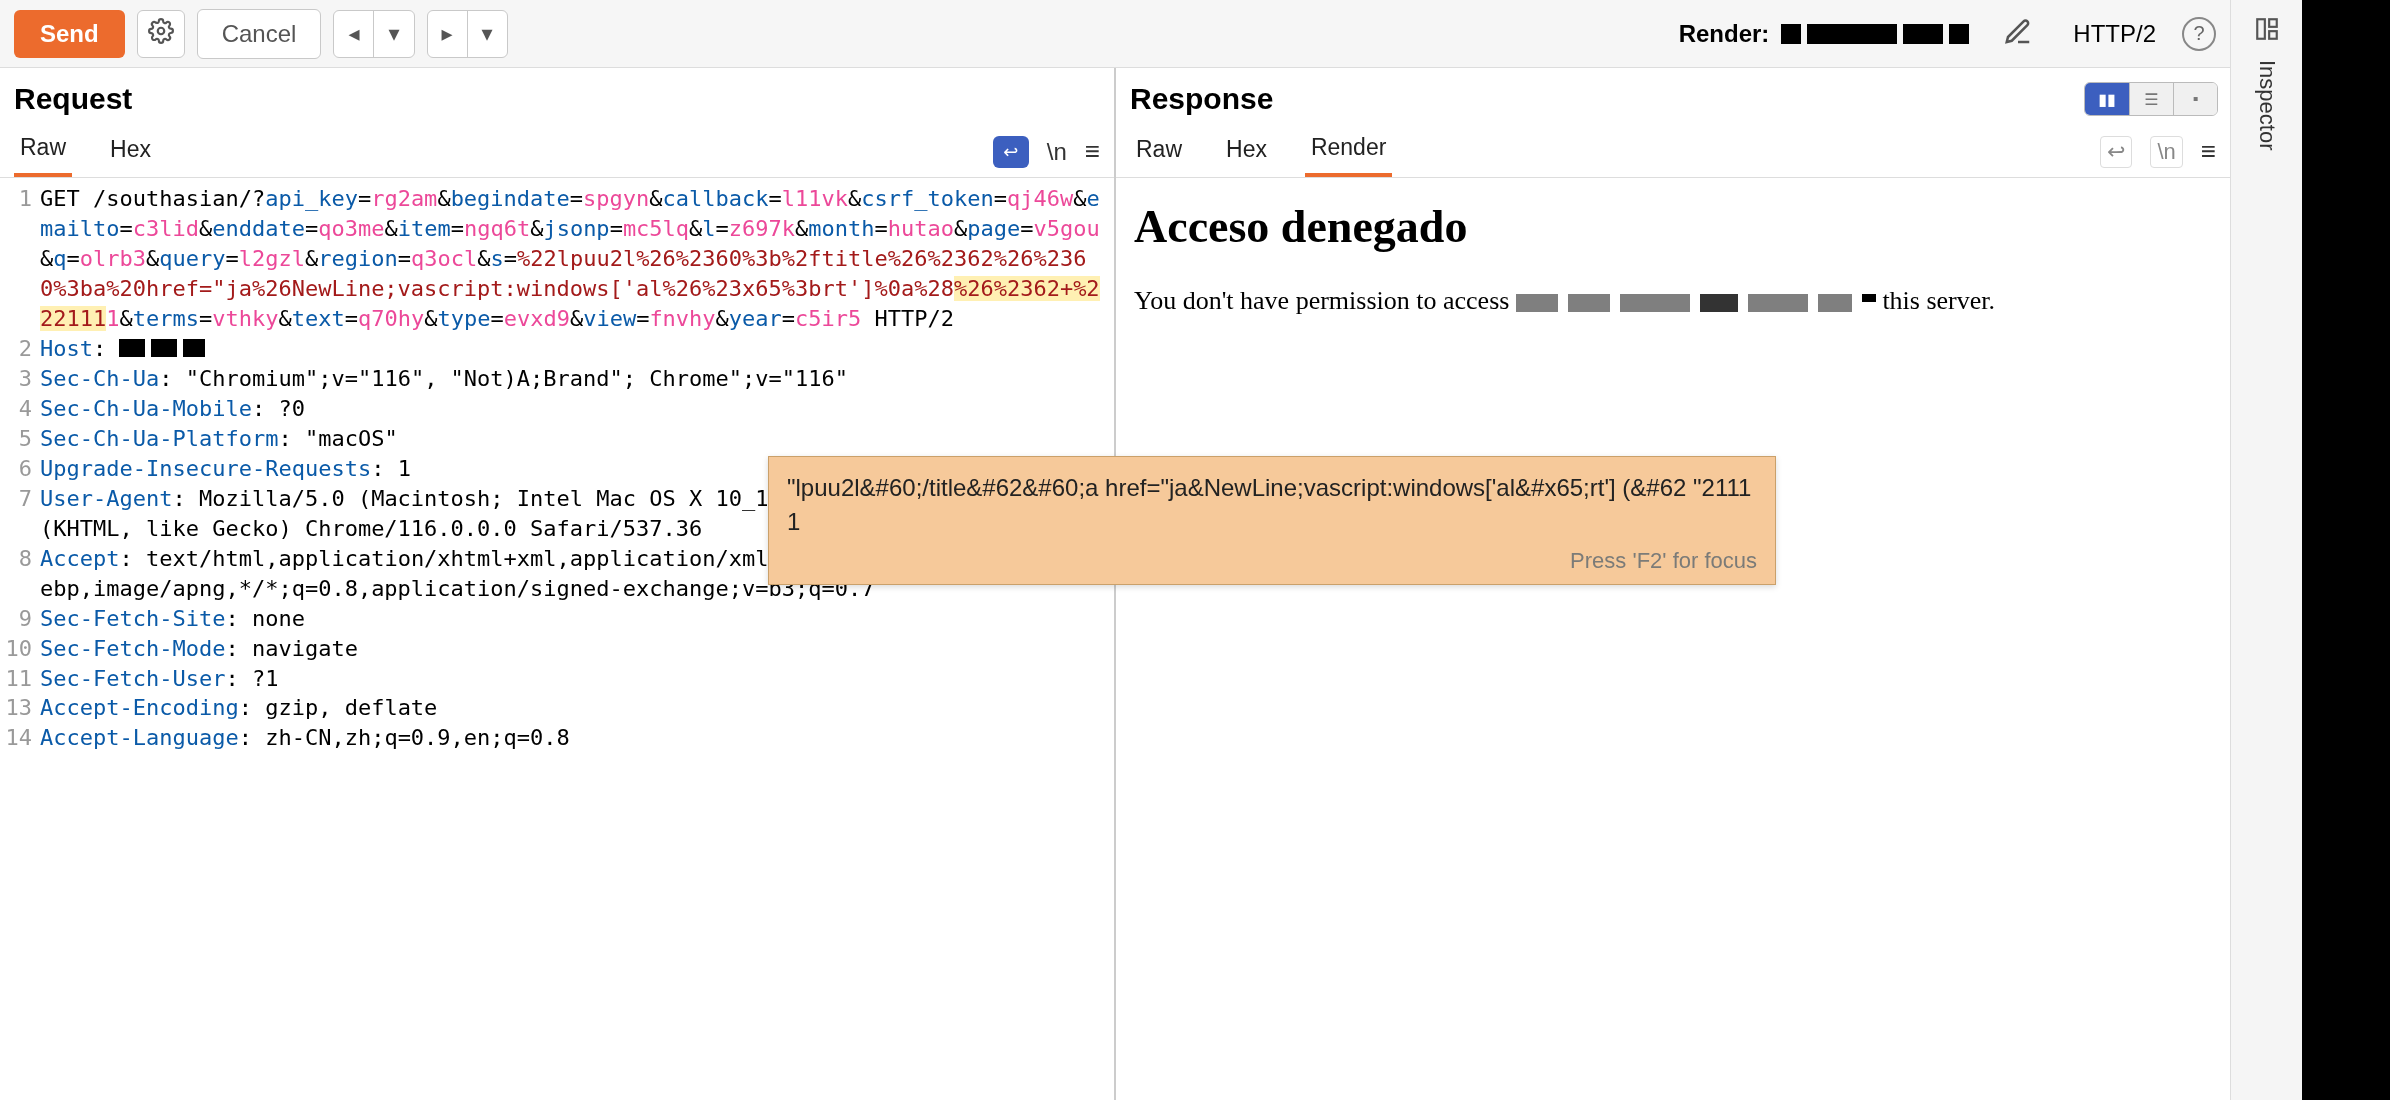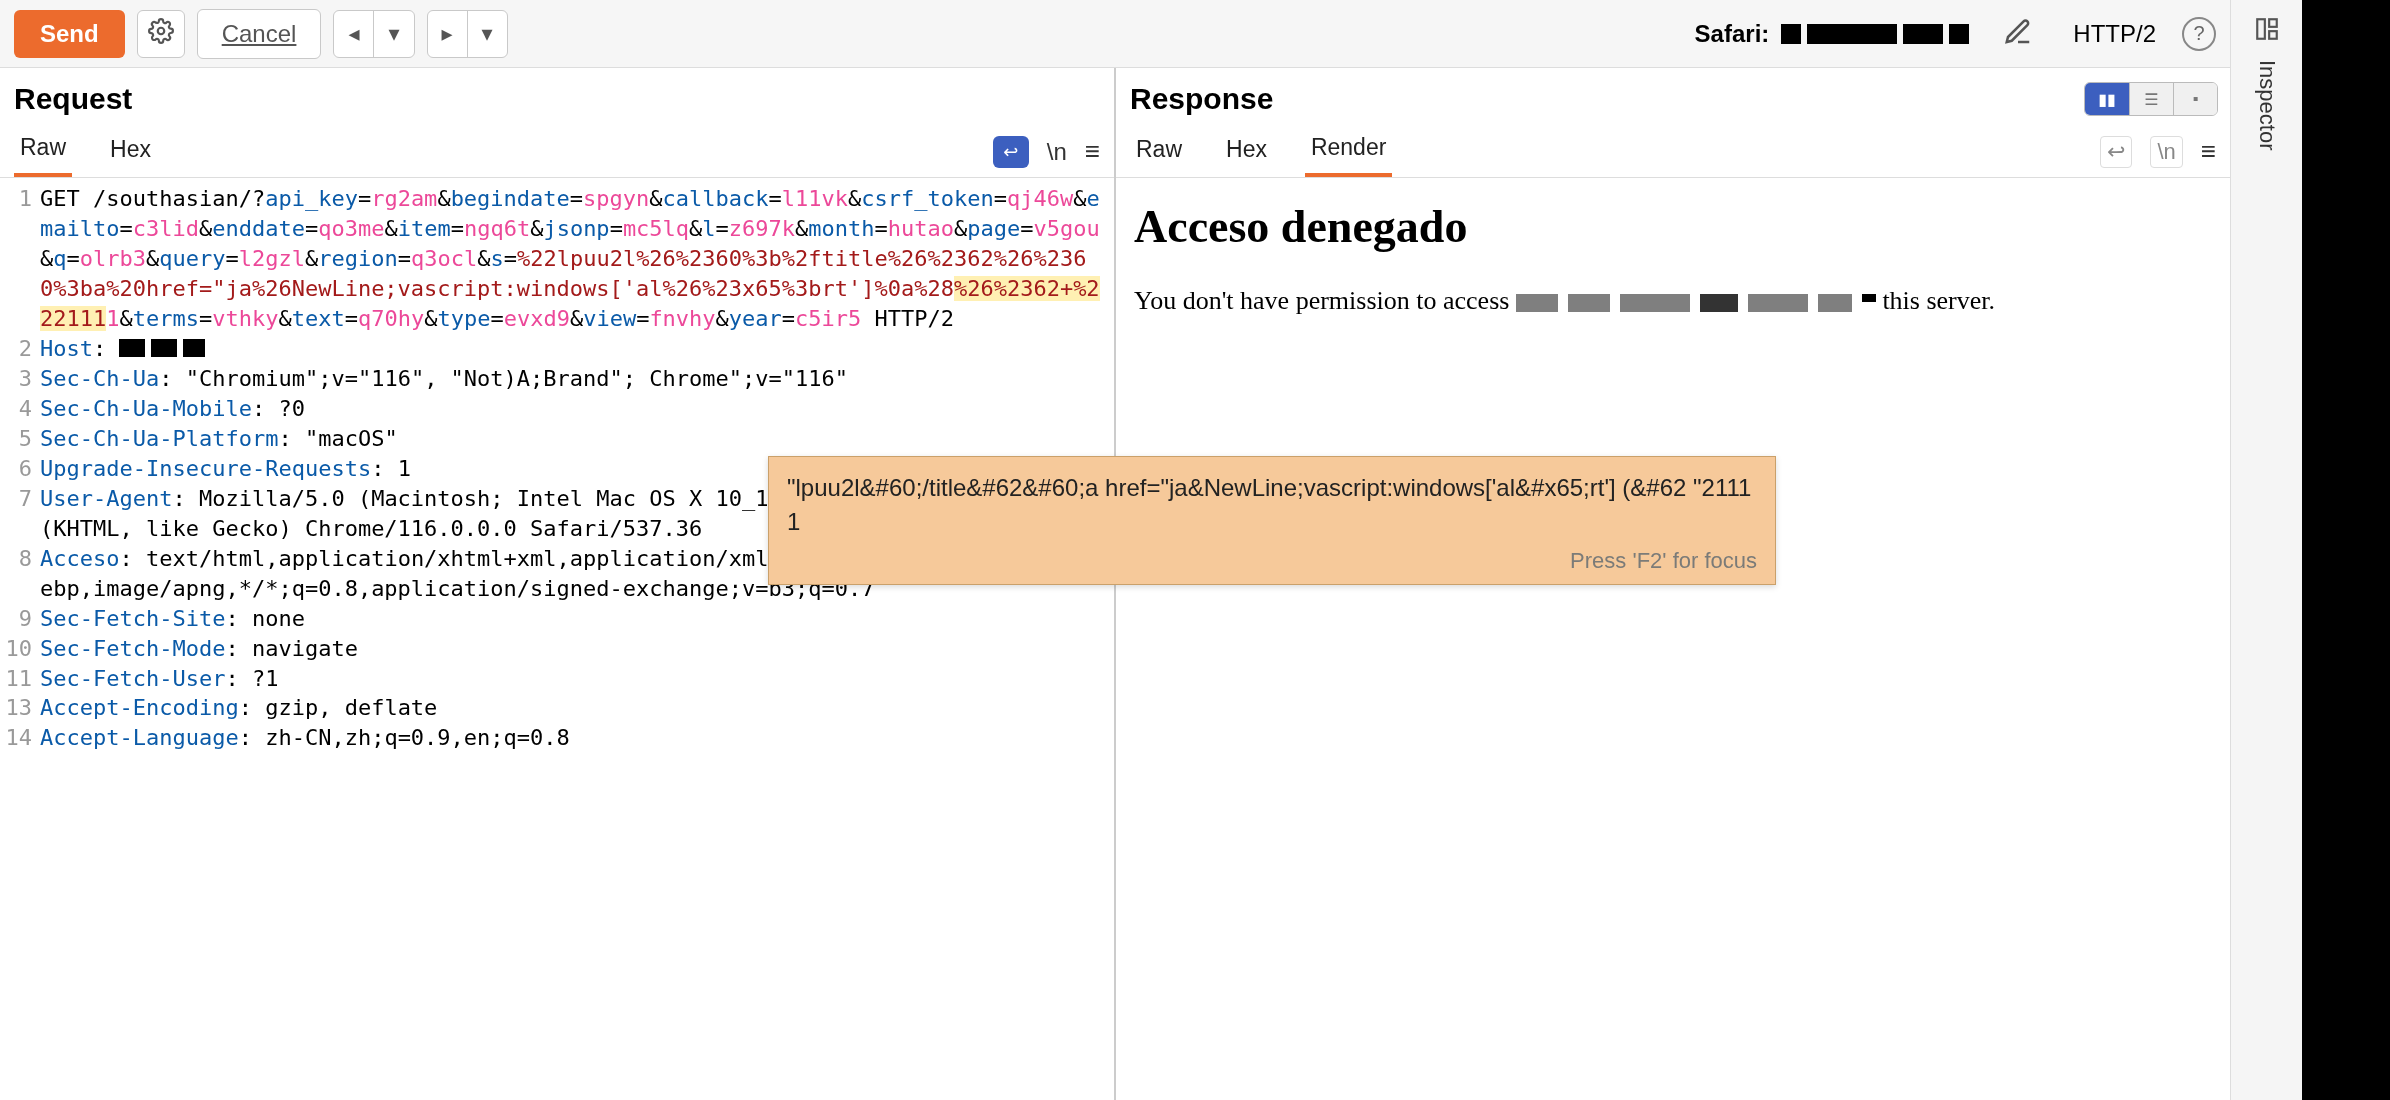--- a/index.html
+++ b/index.html
@@ -58,21 +58,20 @@
     color: #444;
   }
   .btn-cancel {
     border: 1px solid #c9c9c9;
     background: #fff;
     color: #555;
     font-size: 24px;
     padding: 10px 24px;
     border-radius: 6px;
     cursor: pointer;
-    text-decoration: underline;
   }
   .nav-group {
     display: flex; align-items: center;
     border: 1px solid #c9c9c9;
     border-radius: 6px;
     background: #fff;
     height: 48px;
   }
   .nav-group .seg {
     padding: 0 14px;
@@ -255,21 +254,21 @@
         <div class="seg">
             <span>▸</span>
           </div>
         <div class="seg">
             <span>▾</span>
           </div>
       </div>
 
       <div class="toolbar-spacer"></div>
 
-      <span class="target-label">Safari:</span>
+      <span class="target-label">Render:</span>
       <div class="target-redact">
         <span style="width:20px;height:20px"></span>
         <span style="width:90px;height:20px"></span>
         <span style="width:40px;height:20px"></span>
         <span style="width:20px;height:20px"></span>
       </div>
       <span class="pencil-icon">
         <svg viewBox="0 0 24 24" fill="none" stroke="#555" stroke-width="2">
             <path d="M12 20h9"></path>
             <path d="M16.5 3.5a2.12 2.12 0 1 1 3 3L7 19l-4 1 1-4 12.5-12.5z"></path>
@@ -323,21 +322,21 @@
               <div class="code-row">
                 <div class="gutter">6</div>
                 <div class="code-text"><span class="tok-key">Upgrade-Insecure-Requests</span><span class="tok-punc">: 1</span></div>
               </div>
               <div class="code-row">
                 <div class="gutter">7</div>
                 <div class="code-text"><span class="tok-key">User-Agent</span><span class="tok-punc">: Mozilla/5.0 (Macintosh; Intel Mac OS X 10_15_7) AppleWebKit/537.36 (KHTML, like Gecko) Chrome/116.0.0.0 Safari/537.36</span></div>
               </div>
               <div class="code-row">
                 <div class="gutter">8</div>
-                <div class="code-text"><span class="tok-key">Acceso</span><span class="tok-punc">: text/html,application/xhtml+xml,application/xml;q=0.9,image/avif,image/webp,image/apng,*/*;q=0.8,application/signed-exchange;v=b3;q=0.7</span></div>
+                <div class="code-text"><span class="tok-key">Accept</span><span class="tok-punc">: text/html,application/xhtml+xml,application/xml;q=0.9,image/avif,image/webp,image/apng,*/*;q=0.8,application/signed-exchange;v=b3;q=0.7</span></div>
               </div>
               <div class="code-row">
                 <div class="gutter">9</div>
                 <div class="code-text"><span class="tok-key">Sec-Fetch-Site</span><span class="tok-punc">: none</span></div>
               </div>
               <div class="code-row">
                 <div class="gutter">10</div>
                 <div class="code-text"><span class="tok-key">Sec-Fetch-Mode</span><span class="tok-punc">: navigate</span></div>
               </div>
               <div class="code-row">

